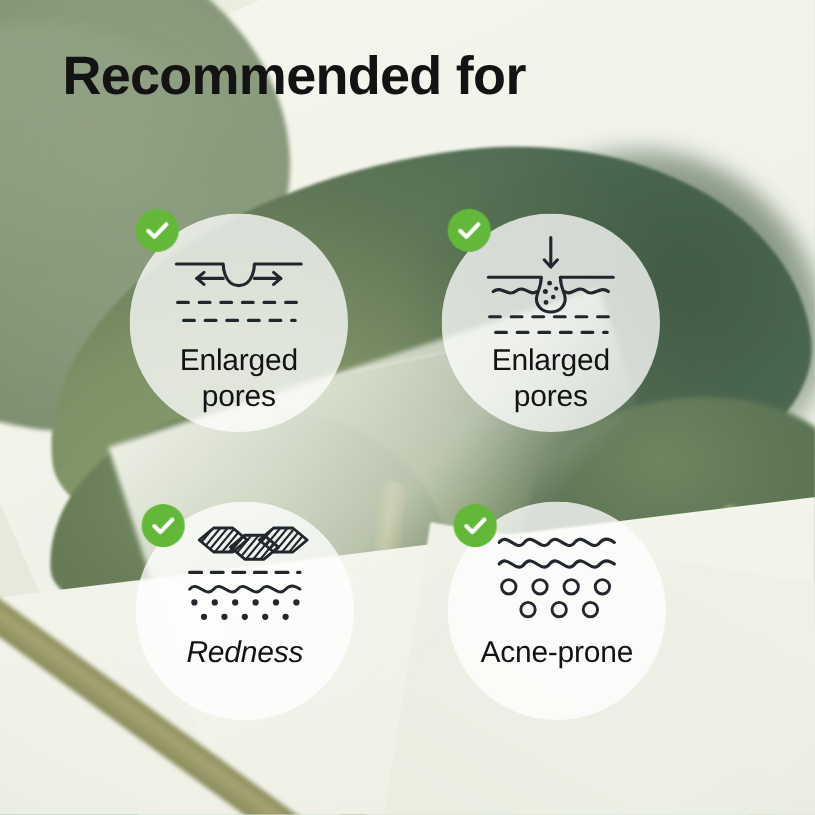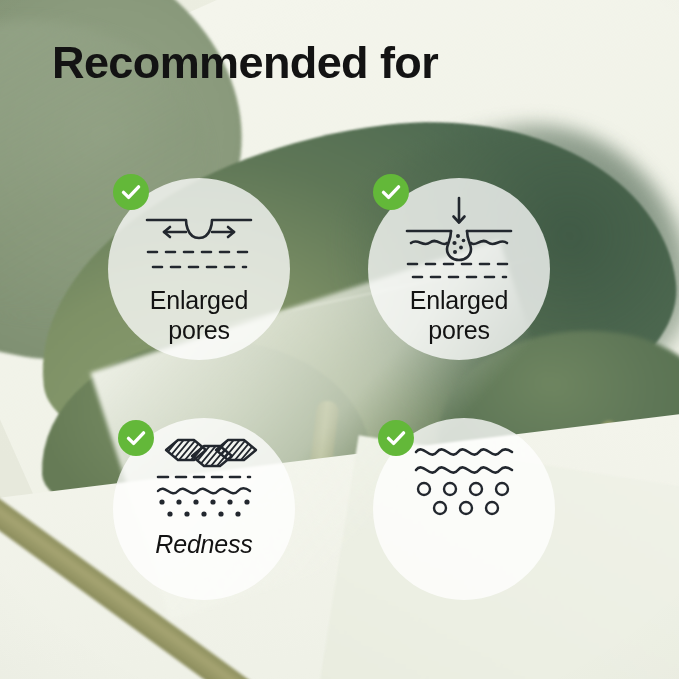--- a/index.html
+++ b/index.html
@@ -432,20 +432,21 @@
             <circle cx="92" cy="51" r="6"></circle>
           </g>
 
           <g stroke-width="2.4">
             <circle cx="30" cy="70" r="6"></circle>
             <circle cx="56" cy="70" r="6"></circle>
             <circle cx="82" cy="70" r="6"></circle>
           </g>
         </svg>
       </div>
+      <div class="card-label">Acne-prone</div>
     </div>
   </div>
   <div class="badge b4">
     <svg width="36" height="36" viewBox="0 0 36 36">
       <circle cx="18" cy="18" r="18" fill="#63b839"></circle>
       <path d="M10.5 18.4 L15.6 23.4 L25.6 12.9" fill="none" stroke="#ffffff" stroke-width="3.4" stroke-linecap="round" stroke-linejoin="round"></path>
     </svg>
   </div>
 
 </div>

